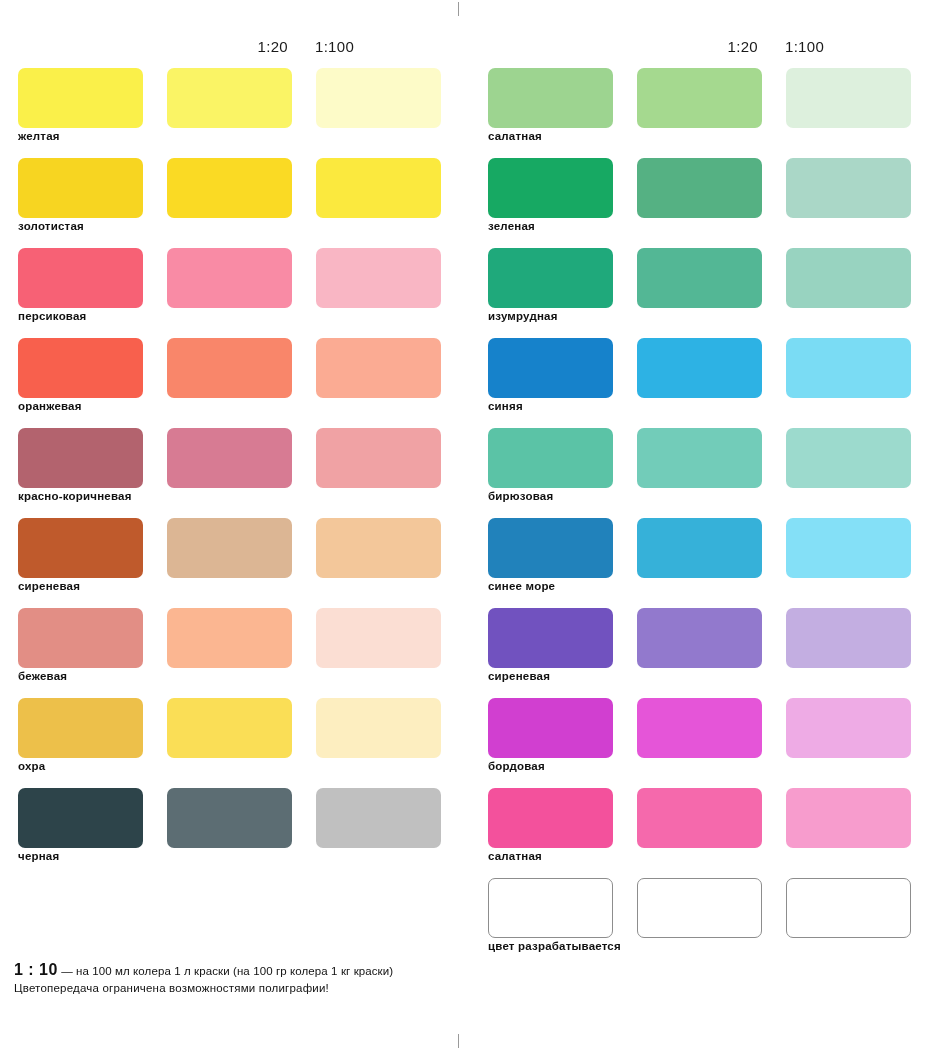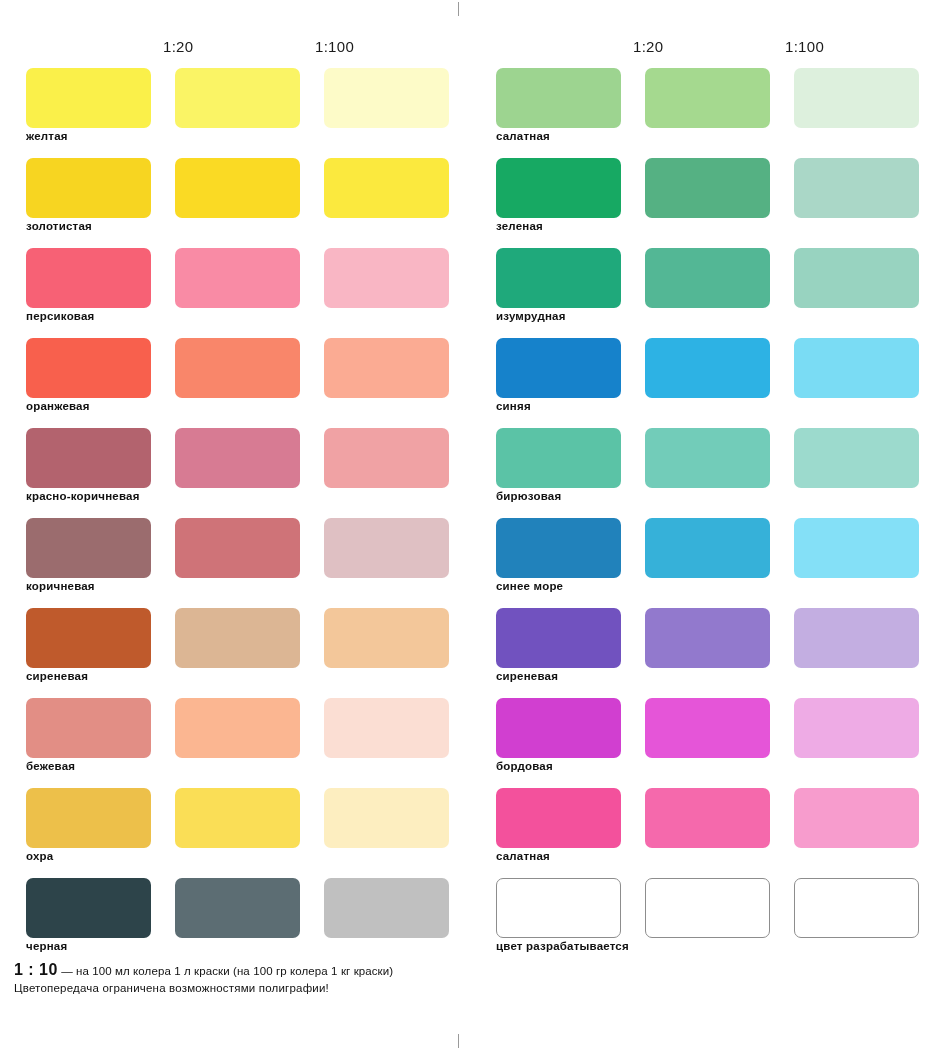--- a/index.html
+++ b/index.html
@@ -50,27 +50,27 @@
   }
   .ratio-label {
     position: absolute;
     font-size: 15px;
     font-weight: 400;
     color: #1a1a1a;
     letter-spacing: 0.3px;
     white-space: nowrap;
   }
   .ratio-0 { left: 14px;  width: 125px; text-align: center; margin-top: 40px; }
-  .ratio-1 { left: 163px; width: 125px; text-align: left; }
+  .ratio-1 { left: 163px; width: 125px; text-align: right; }
   .ratio-2 { left: 315px; width: 125px; text-align: left; }
 
   .rows {
     position: absolute;
     top: 68px;
-    left: 12px;
+    left: 4px;
     width: 100%;
   }
   .row {
     position: relative;
     height: 90px;
   }
   .swatch {
     position: absolute;
     top: 0;
     width: 125px;
@@ -176,26 +176,20 @@
           <div class="swatch c0" style="background: rgb(248, 96, 77);"></div>
           <div class="swatch c1" style="background: rgb(249, 134, 106);"></div>
           <div class="swatch c2" style="background: rgb(251, 171, 147);"></div>
           <div class="row-label">оранжевая</div>
         </div>
         <div class="row">
           <div class="swatch c0" style="background: rgb(179, 99, 110);"></div>
           <div class="swatch c1" style="background: rgb(215, 123, 147);"></div>
           <div class="swatch c2" style="background: rgb(240, 162, 164);"></div>
           <div class="row-label">красно-коричневая</div>
-        </div>
-        <div class="row">
-          <div class="swatch c0" style="background: rgb(155, 108, 110);"></div>
-          <div class="swatch c1" style="background: rgb(207, 115, 120);"></div>
-          <div class="swatch c2" style="background: rgb(223, 192, 195);"></div>
-          <div class="row-label">коричневая</div>
         </div>
         <div class="row">
           <div class="swatch c0" style="background: rgb(191, 90, 44);"></div>
           <div class="swatch c1" style="background: rgb(220, 182, 148);"></div>
           <div class="swatch c2" style="background: rgb(243, 199, 154);"></div>
           <div class="row-label">сиреневая</div>
         </div>
         <div class="row">
           <div class="swatch c0" style="background: rgb(226, 142, 133);"></div>
           <div class="swatch c1" style="background: rgb(251, 182, 145);"></div>

